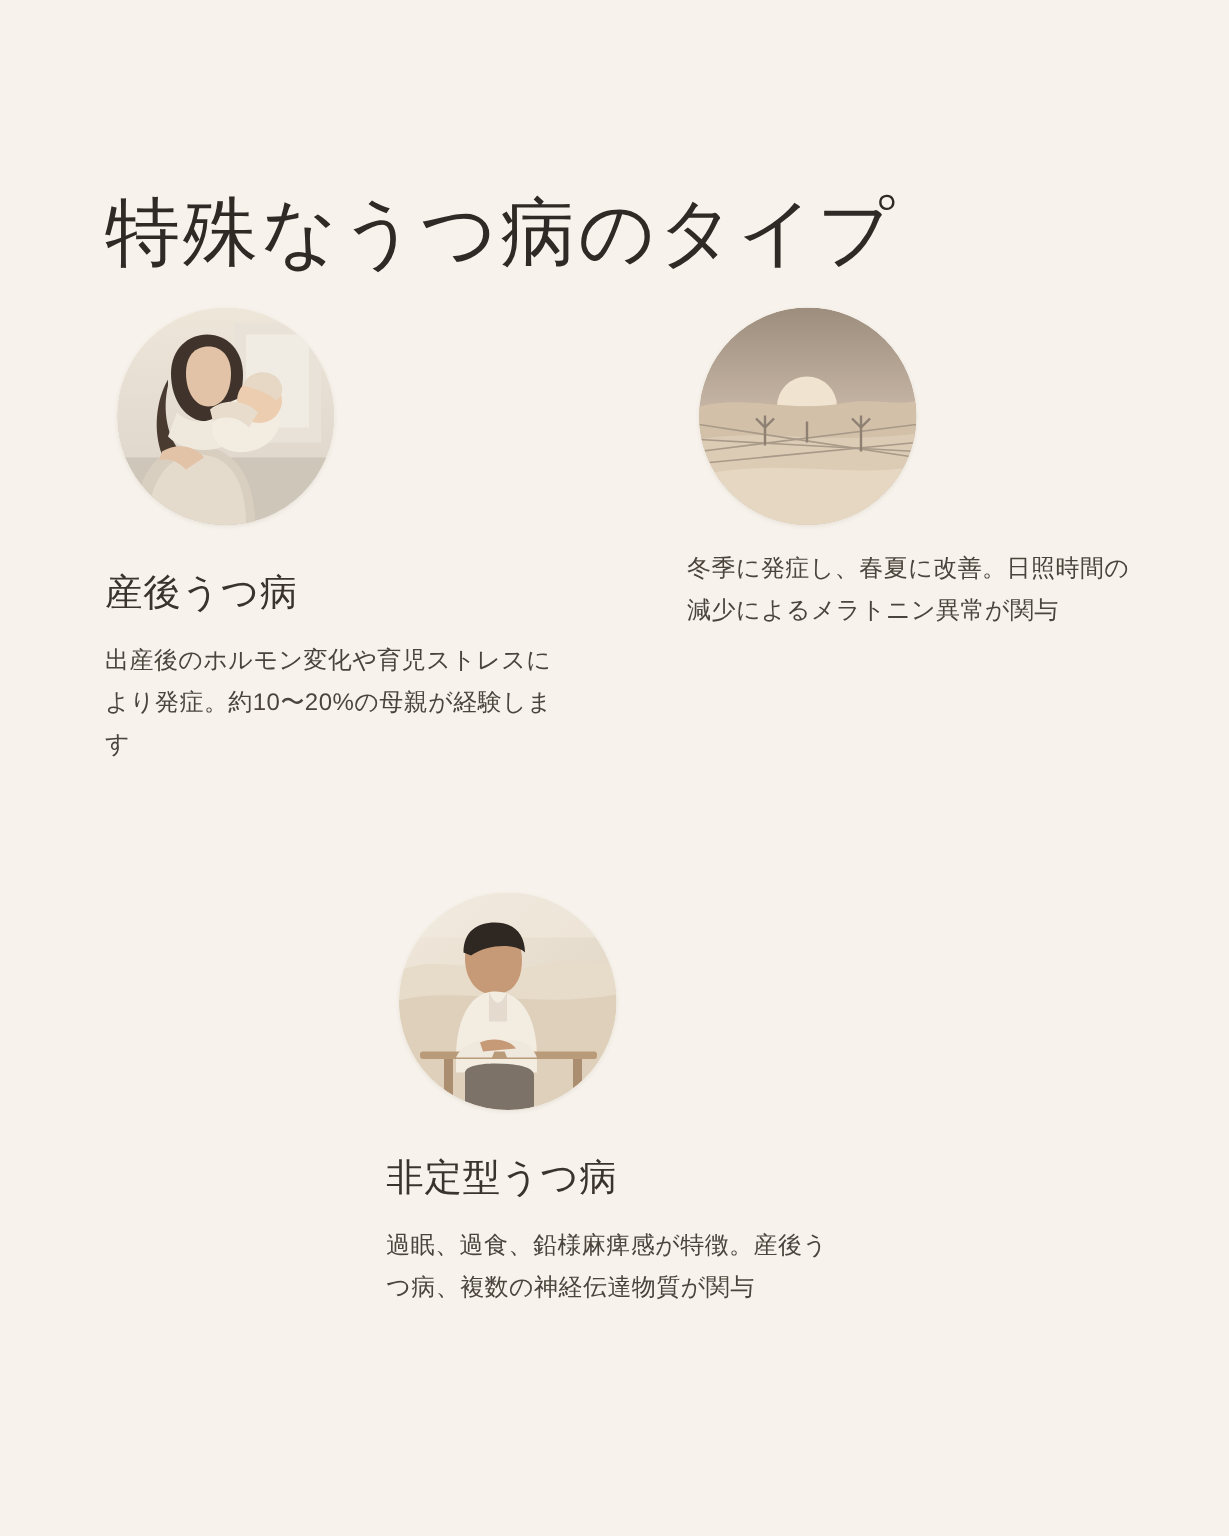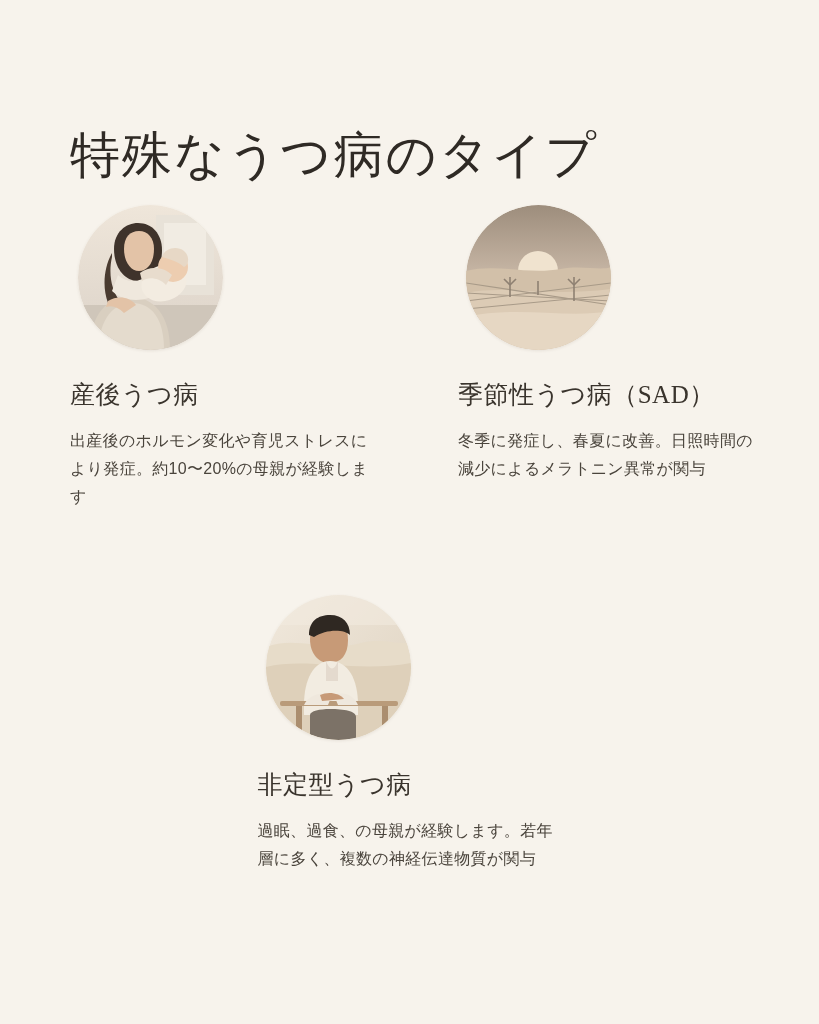--- a/index.html
+++ b/index.html
@@ -152,21 +152,20 @@
                 <path d="M44 80 L38 74"></path>
                 <path d="M44 80 L50 74"></path>
                 <path d="M108 96 L108 72"></path>
                 <path d="M108 80 L102 74"></path>
                 <path d="M108 80 L114 74"></path>
                 <path d="M72 90 L72 76"></path>
               </g>
             </g>
           </svg>
         </div>
-        <div class="card-title">季節性うつ病（SAD）</div>
         <div class="card-body">冬季に発症し、春夏に改善。日照時間の減少によるメラトニン異常が関与</div>
       </div>
 
     </div>
 
     <div class="row row-2">
 
       <div class="card">
         <div class="thumb">
           <svg viewBox="0 0 145 145" xmlns="http://www.w3.org/2000/svg">
@@ -192,19 +191,19 @@
               <rect x="30" y="111" width="6" height="34" fill="#ab8e6f"></rect>
               <rect x="116" y="111" width="6" height="34" fill="#ab8e6f"></rect>
               <path d="M38 110 C42 100 56 96 66 100 L62 110 Z" fill="#efe8dd"></path>
               <path d="M92 110 C88 100 78 96 68 100 L72 110 Z" fill="#efe8dd"></path>
               <path d="M54 100 C62 96 74 98 78 104 L56 106 Z" fill="#c79a77"></path>
               <path d="M44 120 C44 116 54 114 64 114 C78 114 90 116 90 122 L90 145 L44 145 Z" fill="#7c7267"></path>
             </g>
           </svg>
         </div>
         <div class="card-title">非定型うつ病</div>
-        <div class="card-body">過眠、過食、の母親が経験します。若年層に多く、複数の神経伝達物質が関与</div>
+        <div class="card-body">過眠、過食、鉛様麻痺感が特徴。産後うつ病、複数の神経伝達物質が関与</div>
       </div>
 
     </div>
 
   </div>
 </div>
 
 </body></html>

